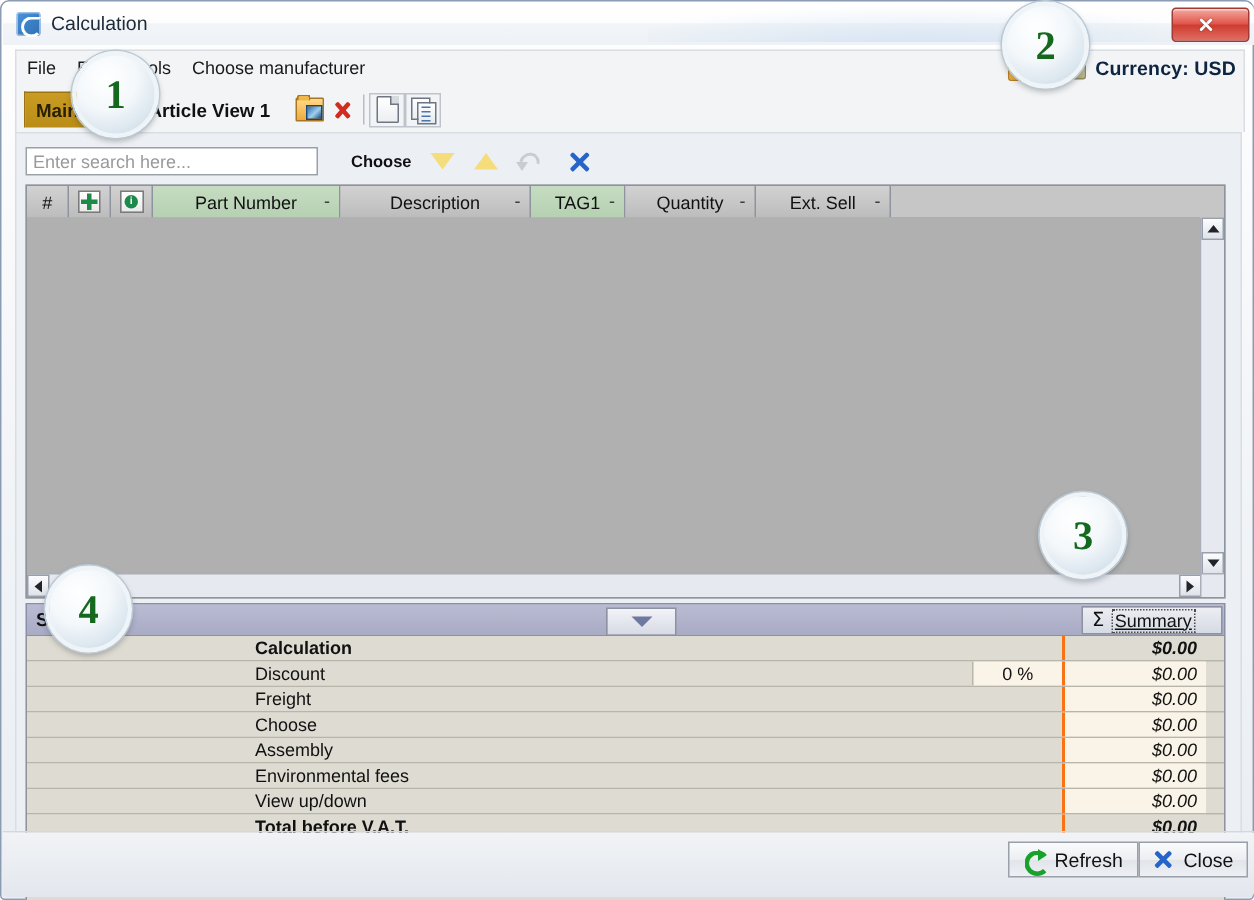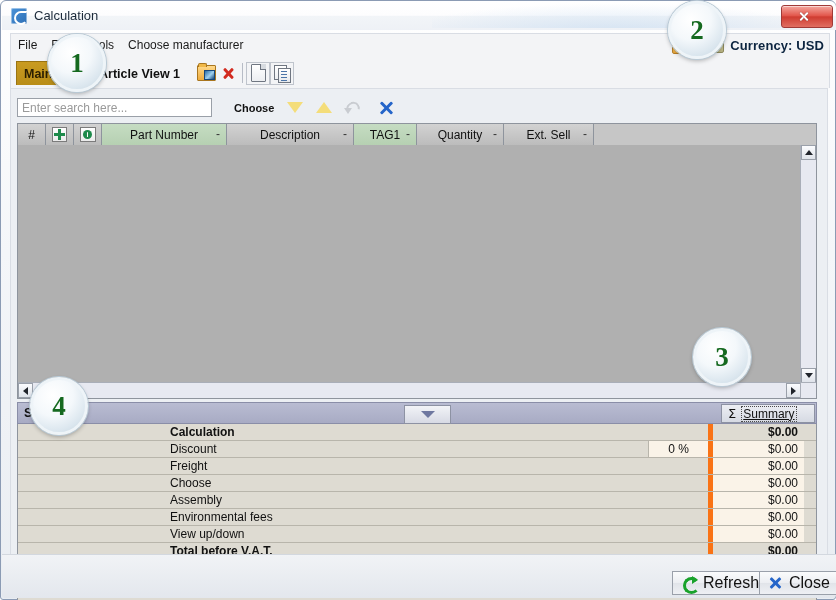--- a/index.html
+++ b/index.html
@@ -335,39 +335,40 @@
   .sc-label.bold{font-weight:bold;}
   .sc-pct{
     width:60px;box-sizing:border-box;
     border-left:1px solid #b8b5ab;
     display:flex;align-items:center;justify-content:center;
     background:#faf3e8;color:#111;
   }
   .sc-pct.empty{background:#dedbd2;border-left:none;}
   .sc-val{
     width:96px;box-sizing:border-box;padding-right:6px;
-    border-left:5px solid #f97316;
+    border-left:2px solid #f97316;
     display:flex;align-items:center;justify-content:flex-end;
     background:#faf3e8;
+    font-style:italic;
   }
   .sc-val.plain{background:#dedbd2;}
   .sc-val.bold{font-weight:bold;}
 
   
   .bottombar{
     position:absolute;left:1px;bottom:1px;width:834px;height:43px;
     background:linear-gradient(180deg,#f1f3f6,#e3e7ed);
     border-top:1px solid #d3d8df;border-radius:0 0 3px 3px;
   }
   .btn{
-    position:absolute;top:16px;height:24px;
+    position:absolute;top:6px;height:24px;
     background:linear-gradient(180deg,#fafbfc 0%,#eceef2 50%,#e1e4e9 51%,#eef0f4 100%);
     border:1px solid #9aa0aa;
     display:flex;align-items:center;gap:6px;padding:0 9px;box-sizing:border-box;
-    font-size:16px;color:#111;cursor:pointer;
+    font-size:13px;color:#111;cursor:pointer;
   }
   .btn-refresh{left:670px;}
   .btn-closebtn{left:757px;}
   .ic-refresh{position:relative;width:15px;height:15px;}
   .ic-refresh:before{
     content:"";position:absolute;left:1px;top:1px;width:11px;height:11px;
     border:3px solid #19a22b;border-radius:50%;
     border-right-color:transparent;
   }
   .ic-refresh:after{

